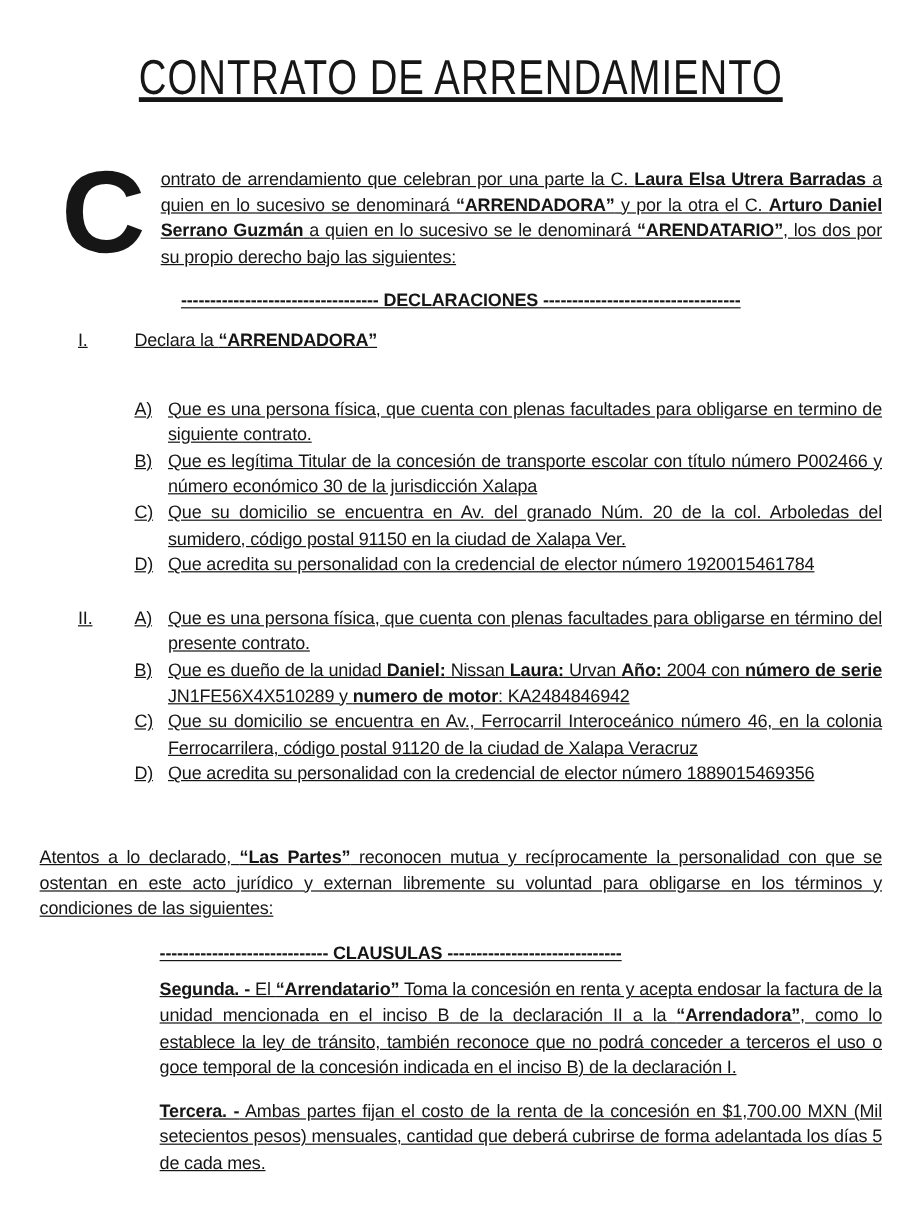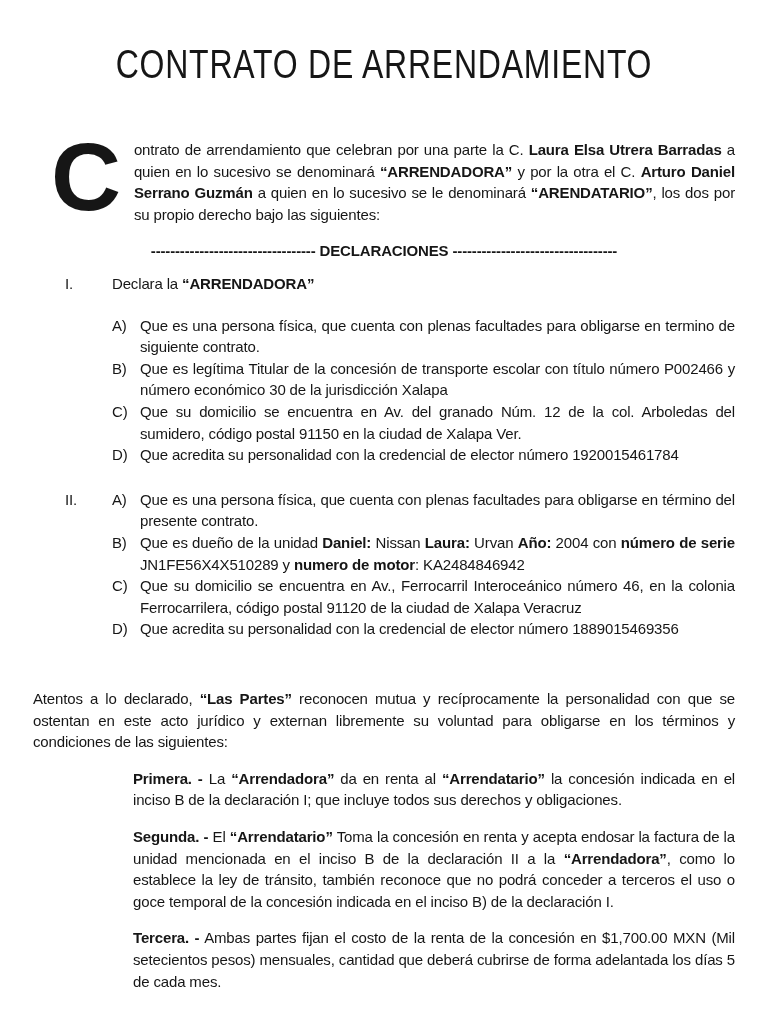--- a/index.html
+++ b/index.html
@@ -15,20 +15,21 @@
     font-stretch: condensed;
     color: #161616;
     -webkit-font-smoothing: antialiased;
   }
   .page {
     box-sizing: border-box;
     width: 768px;
     height: 1004px;
     padding: 36px 33px 0 33px;
     background: #ffffff;
+    text-decoration: underline;
   }
   .doc-title {
     text-align: center;
     font-size: 41px;
     font-weight: 400;
     letter-spacing: 1px;
     line-height: 1.1;
     transform: scaleX(0.78);
     transform-origin: 50% 50%;
     white-space: nowrap;
@@ -57,21 +58,21 @@
     font-weight: 700;
     margin-top: 3px;
     white-space: nowrap;
   }
   .section {
     display: grid;
     grid-template-columns: 47px 1fr;
     margin-left: 32px;
     margin-top: 11px;
   }
-  .section-heading { margin-bottom: 20px; }
+  .section-heading { margin-bottom: 36px; }
   .item { display: flex; }
   .item-letter { width: 28px; flex-shrink: 0; }
   .item-text { flex: 1; text-align: justify; }
   .agreement {
     margin-top: 48px;
     text-align: justify;
   }
   .clauses-block { margin-left: 100px; }
   .clauses-heading {
     font-weight: 700;
@@ -104,21 +105,21 @@
       <div class="item">
         <span class="item-letter">A)</span>
         <span class="item-text"><span>Que es una persona física, que cuenta con plenas facultades para obligarse en termino de siguiente contrato.</span></span>
       </div>
       <div class="item">
         <span class="item-letter">B)</span>
         <span class="item-text"><span>Que es legítima Titular de la concesión de transporte escolar con título número P002466 y número económico 30 de la jurisdicción Xalapa</span></span>
       </div>
       <div class="item">
         <span class="item-letter">C)</span>
-        <span class="item-text"><span>Que su domicilio se encuentra en Av. del granado Núm. 12 de la col. Arboledas del sumidero, código postal 91150 en la ciudad de Xalapa Ver.</span></span>
+        <span class="item-text"><span>Que su domicilio se encuentra en Av. del granado Núm. 20 de la col. Arboledas del sumidero, código postal 91150 en la ciudad de Xalapa Ver.</span></span>
       </div>
       <div class="item">
         <span class="item-letter">D)</span>
         <span class="item-text"><span>Que acredita su personalidad con la credencial de elector número 1920015461784</span></span>
       </div>
     </div>
   </div>
 
   <div class="section" style="margin-top:23px;">
     <div class="numeral">II.</div>
@@ -139,21 +140,21 @@
       <div class="item">
         <span class="item-letter">D)</span>
         <span class="item-text"><span>Que acredita su personalidad con la credencial de elector número 1889015469356</span></span>
       </div>
     </div>
   </div>
 
   <p class="body-text agreement"><span>Atentos a lo declarado, </span><span class="b">“Las Partes”</span><span> reconocen mutua y recíprocamente la personalidad con que se ostentan en este acto jurídico y externan libremente su voluntad para obligarse en los términos y condiciones de las siguientes:</span></p>
 
   <div class="clauses-block">
+    <div class="heading-line clauses-heading">----------------------------- CLAUSULAS ------------------------------</div>
 
-    <p class="body-text clause"><span class="b">Primera. -</span><span> La </span><span class="b">“Arrendadora”</span><span> da en renta al </span><span class="b">“Arrendatario”</span><span> la concesión indicada en el inciso B de la declaración I; que incluye todos sus derechos y obligaciones.</span></p>
 
     <p class="body-text clause"><span class="b">Segunda. -</span><span> El </span><span class="b">“Arrendatario”</span><span> Toma la concesión en renta y acepta endosar la factura de la unidad mencionada en el inciso B de la declaración II a la </span><span class="b">“Arrendadora”</span><span>, como lo establece la ley de tránsito, también reconoce que no podrá conceder a terceros el uso o goce temporal de la concesión indicada en el inciso B) de la declaración I.</span></p>
 
     <p class="body-text clause"><span class="b">Tercera. -</span><span> Ambas partes fijan el costo de la renta de la concesión en $1,700.00 MXN (Mil setecientos pesos) mensuales, cantidad que deberá cubrirse de forma adelantada los días 5 de cada mes.</span></p>
   </div>
 
 </div>
 
 </body></html>

